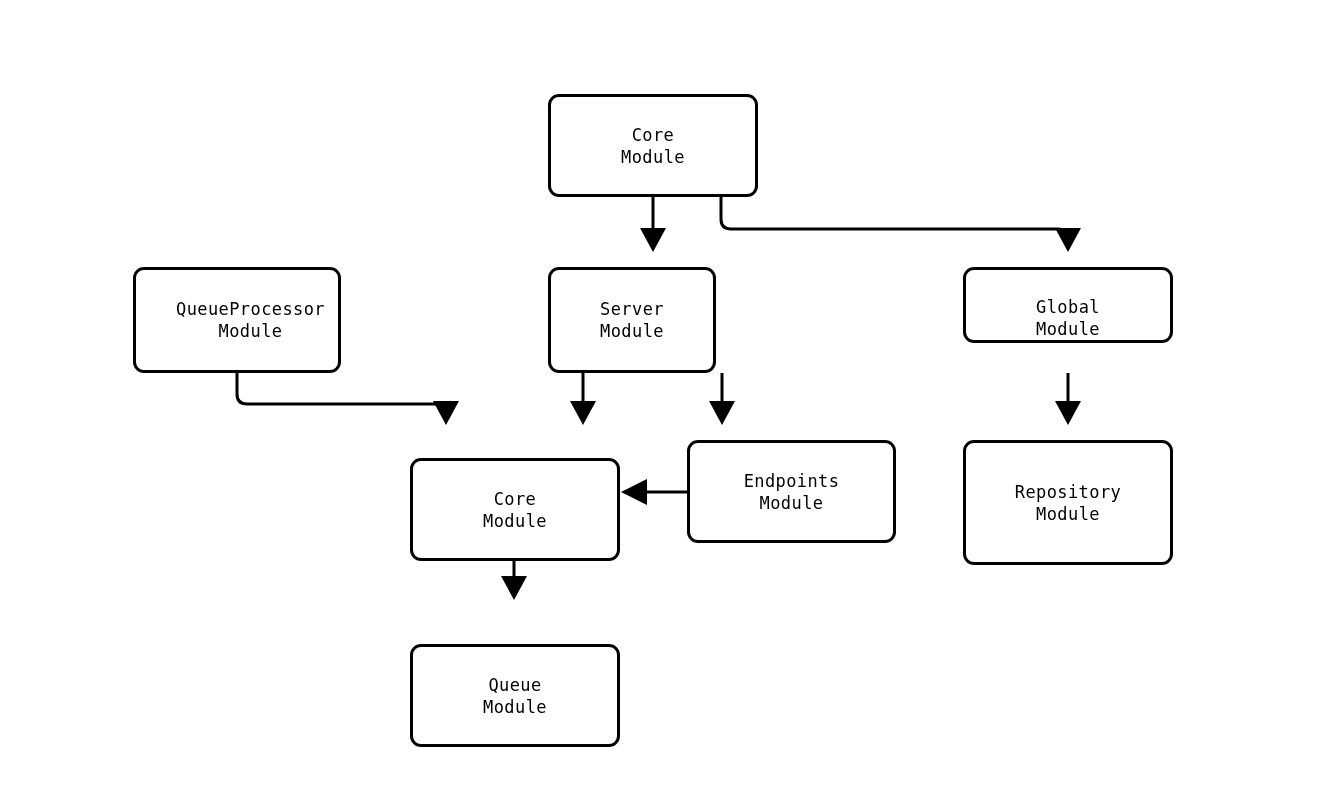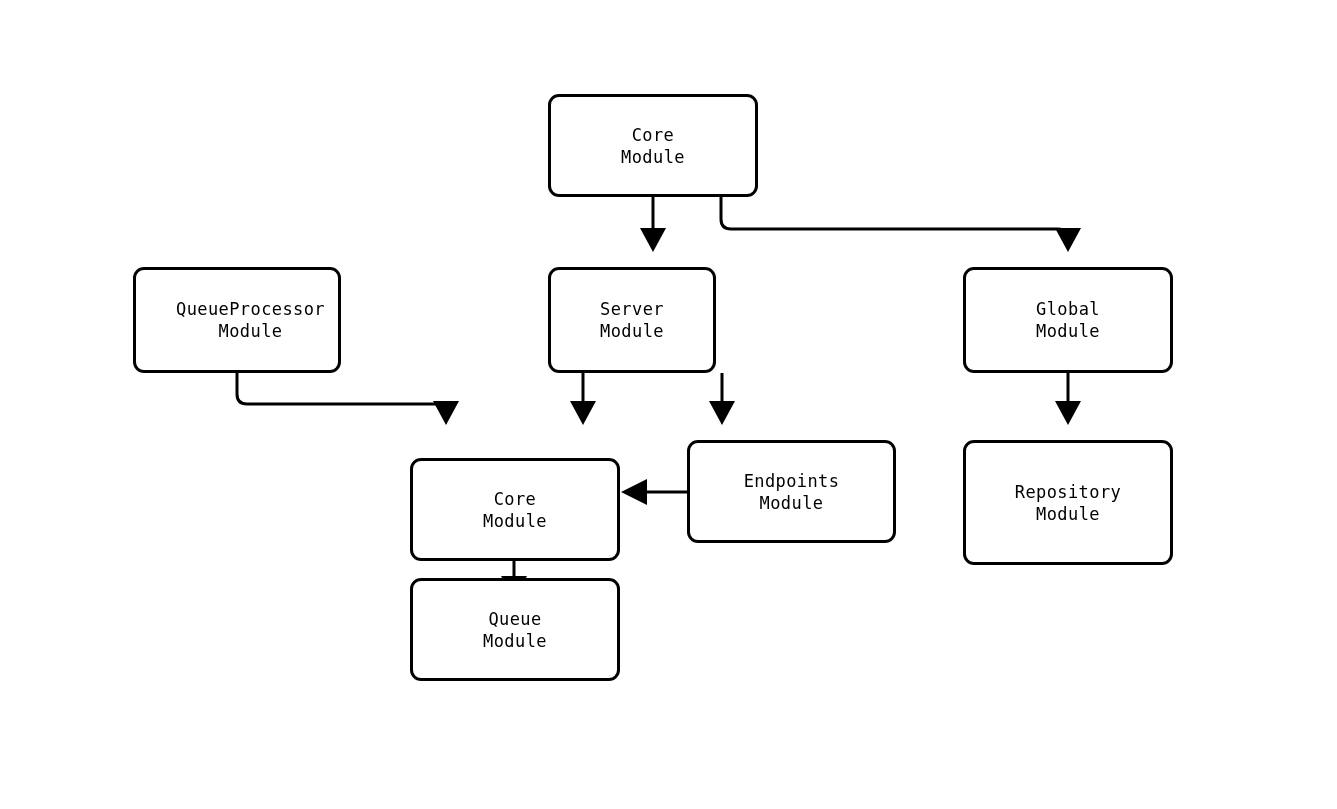--- a/index.html
+++ b/index.html
@@ -97,38 +97,38 @@
   <div class="node" style="left:133px; top:267px; width:208px; height:106px;padding-left:27px;">
     <div class="node-line">QueueProcessor</div>
     <div class="node-line">Module</div>
   </div>
 
   <div class="node" style="left:548px; top:267px; width:168px; height:106px;">
     <div class="node-line">Server</div>
     <div class="node-line">Module</div>
   </div>
 
-  <div class="node" style="left:963px; top:267px; width:210px; height:106px;">
+  <div class="node" style="left:963px; top:267px; width:210px; height:76px;justify-content:flex-end;">
     <div class="node-line">Global</div>
     <div class="node-line">Module</div>
   </div>
 
   <div class="node" style="left:410px; top:440px; width:210px; height:103px;margin-top:18px;">
     <div class="node-line">Core</div>
     <div class="node-line">Module</div>
   </div>
 
   <div class="node" style="left:687px; top:440px; width:209px; height:103px;">
     <div class="node-line">Endpoints</div>
     <div class="node-line">Module</div>
   </div>
 
   <div class="node" style="left:963px; top:440px; width:210px; height:125px;">
     <div class="node-line">Repository</div>
     <div class="node-line">Module</div>
   </div>
 
-  <div class="node" style="left:410px; top:578px; width:210px; height:103px;">
+  <div class="node" style="left:410px; top:644px; width:210px; height:103px;">
     <div class="node-line">Queue</div>
     <div class="node-line">Module</div>
   </div>
 
 </div>
 
 </body></html>

